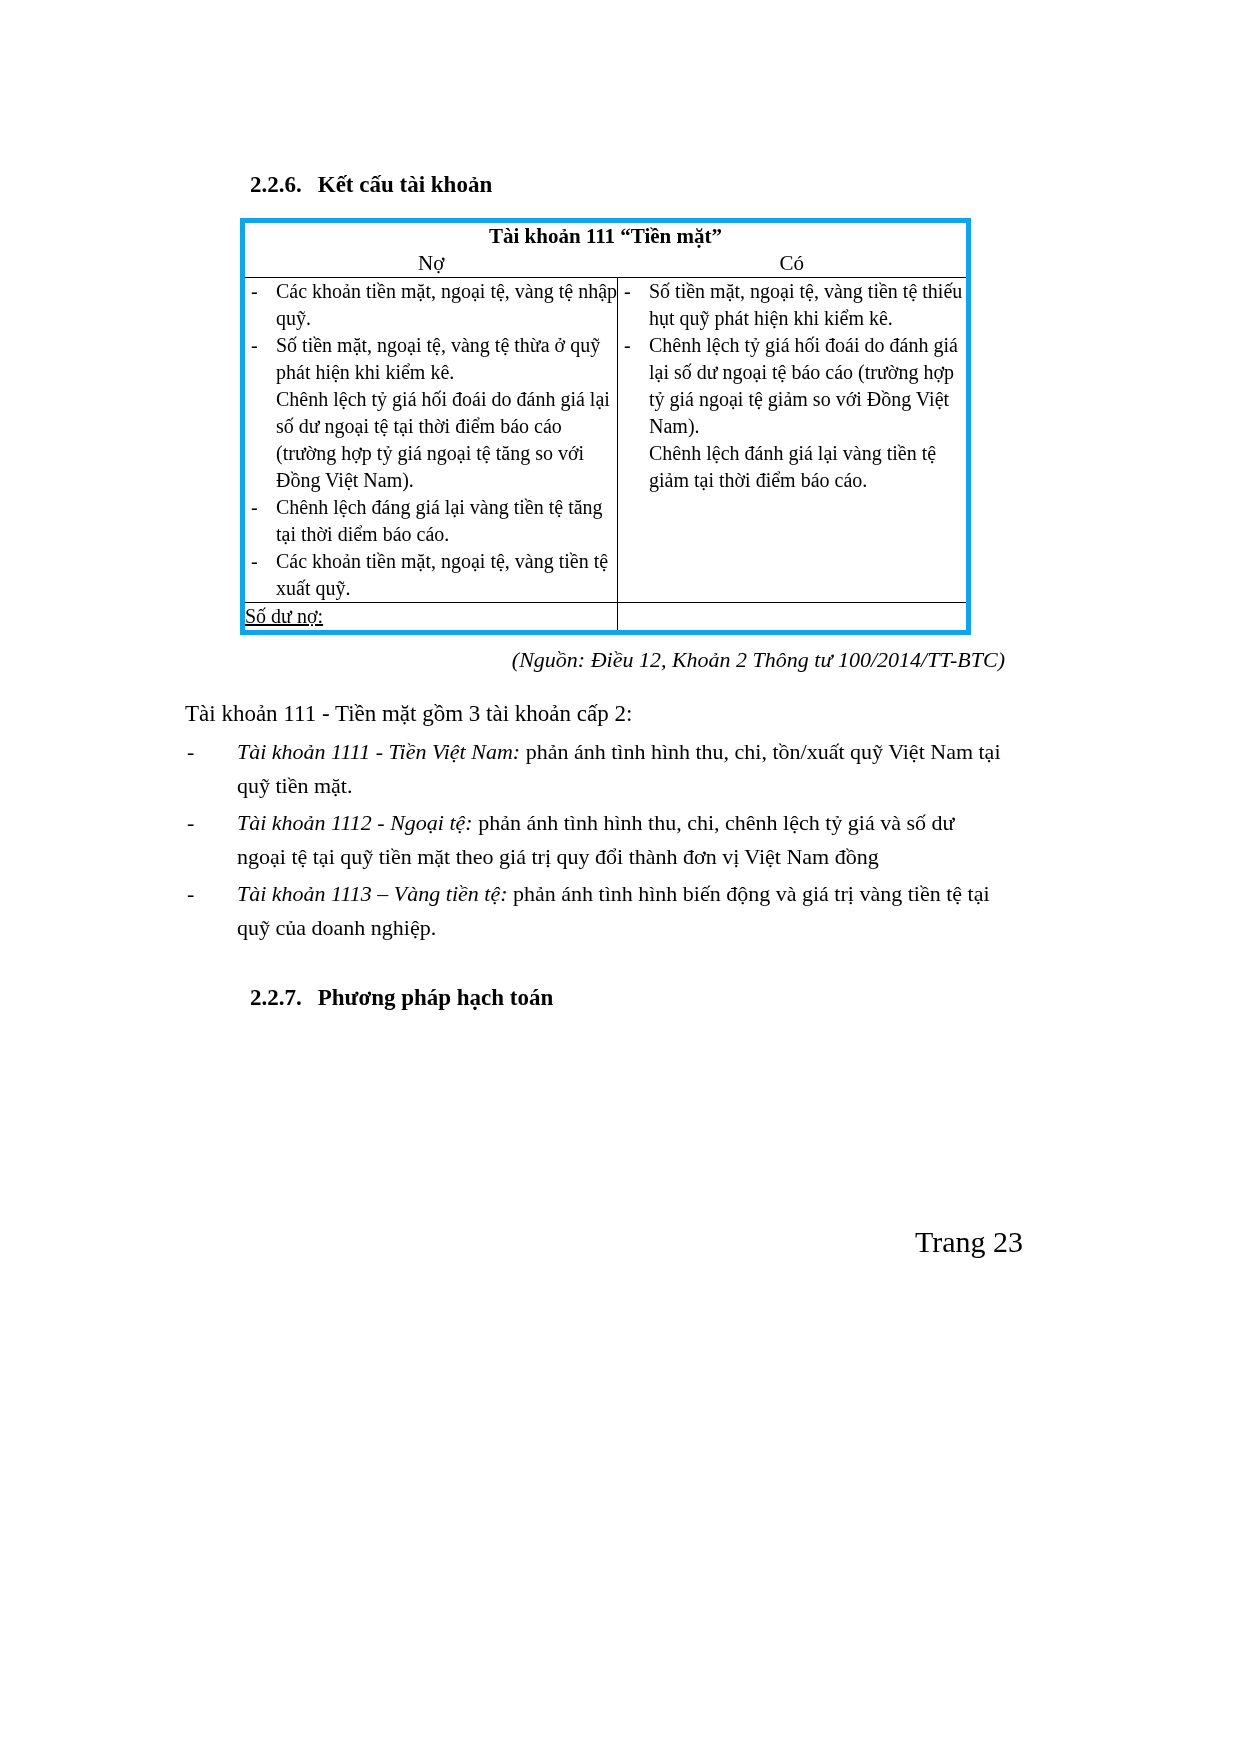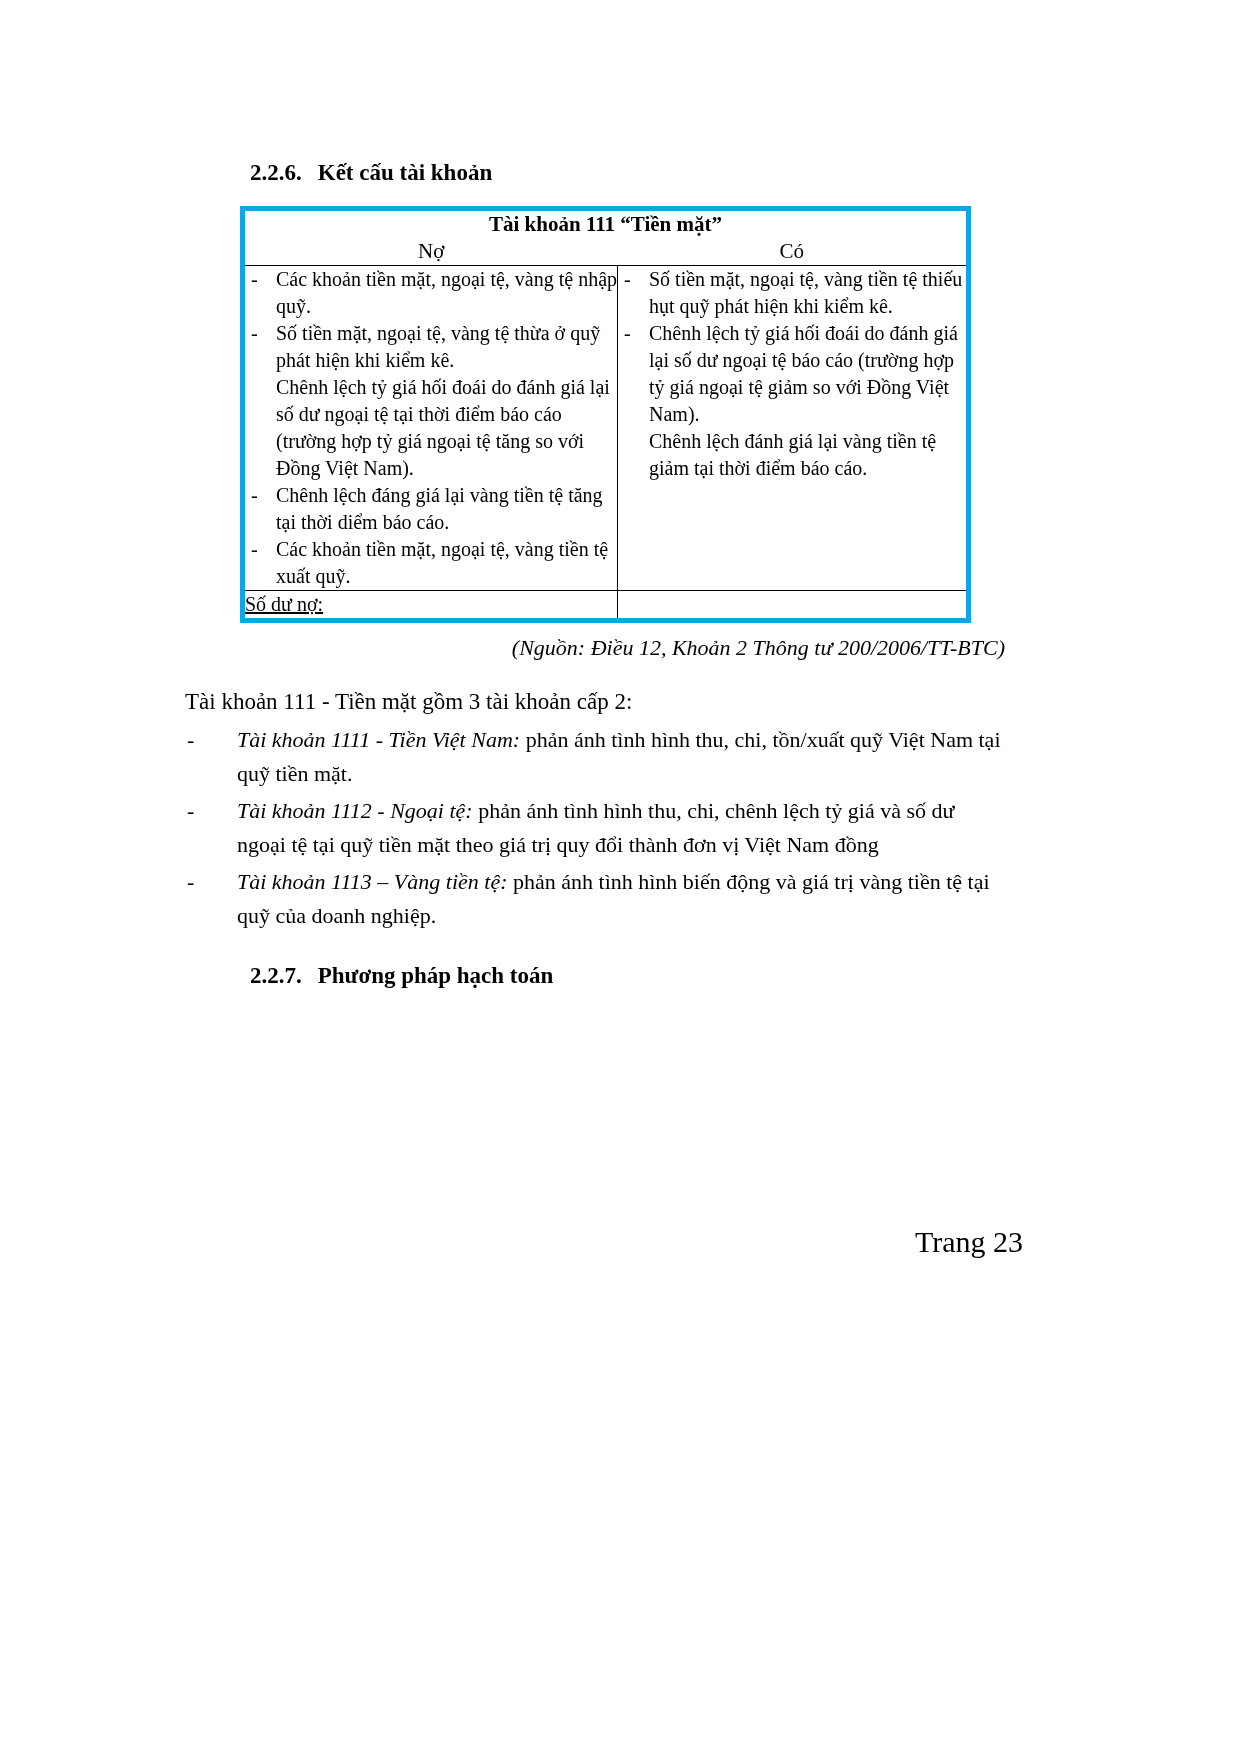--- a/index.html
+++ b/index.html
@@ -3,22 +3,22 @@
 <meta charset="utf-8">
 <style>
   html,body{margin:0;padding:0;}
   body{
     width:1240px;height:1754px;position:relative;
     background:#ffffff;color:#000;
     font-family:"Liberation Serif", serif;
   }
   .content{position:absolute;left:185px;top:156px;width:822px;}
 
-  .h-226,.h-227{font-weight:bold;font-size:23px;margin:4px 0 20px 65px;}
-  .h-227{margin:30px 0 0 65px;}
+  .h-226,.h-227{font-weight:bold;font-size:23px;margin:16px 0 20px 65px;}
+  .h-227{margin:40px 0 0 65px;}
   .h-num{margin-right:16px;}
 
   table.acct{
     border-collapse:collapse;margin-left:55px;width:726px;
     border:5px solid #0ea5e9;table-layout:fixed;
     font-size:20px;line-height:27px;
   }
   table.acct td{padding:0;vertical-align:top;}
   .col-debit{width:375px;}
   .col-credit{width:351px;}
@@ -105,21 +105,21 @@
             </div>
           </td>
     </tr>
     <tr class="sdn-row">
       <td><span class="sdn">Số dư nợ:</span></td>
       <td></td>
     </tr>
   </tbody>
     </table>
 
-  <div class="source">(Nguồn: Điều 12, Khoản 2 Thông tư 200/2006/TT-BTC)</div>
+  <div class="source">(Nguồn: Điều 12, Khoản 2 Thông tư 100/2014/TT-BTC)</div>
 
   <div class="h-sub">Tài khoản 111 - Tiền mặt gồm 3 tài khoản cấp 2:</div>
 
   <div id="subaccount-list">
       <div class="sub-item">
         <span class="sub-marker">-</span>
         <div class="sub-body"><span class="sub-label">Tài khoản 1111 - Tiền Việt Nam: </span><span>phản ánh tình hình thu, chi, tồn/xuất quỹ Việt Nam tại quỹ tiền mặt.</span></div>
       </div>
       <div class="sub-item">
         <span class="sub-marker">-</span>

